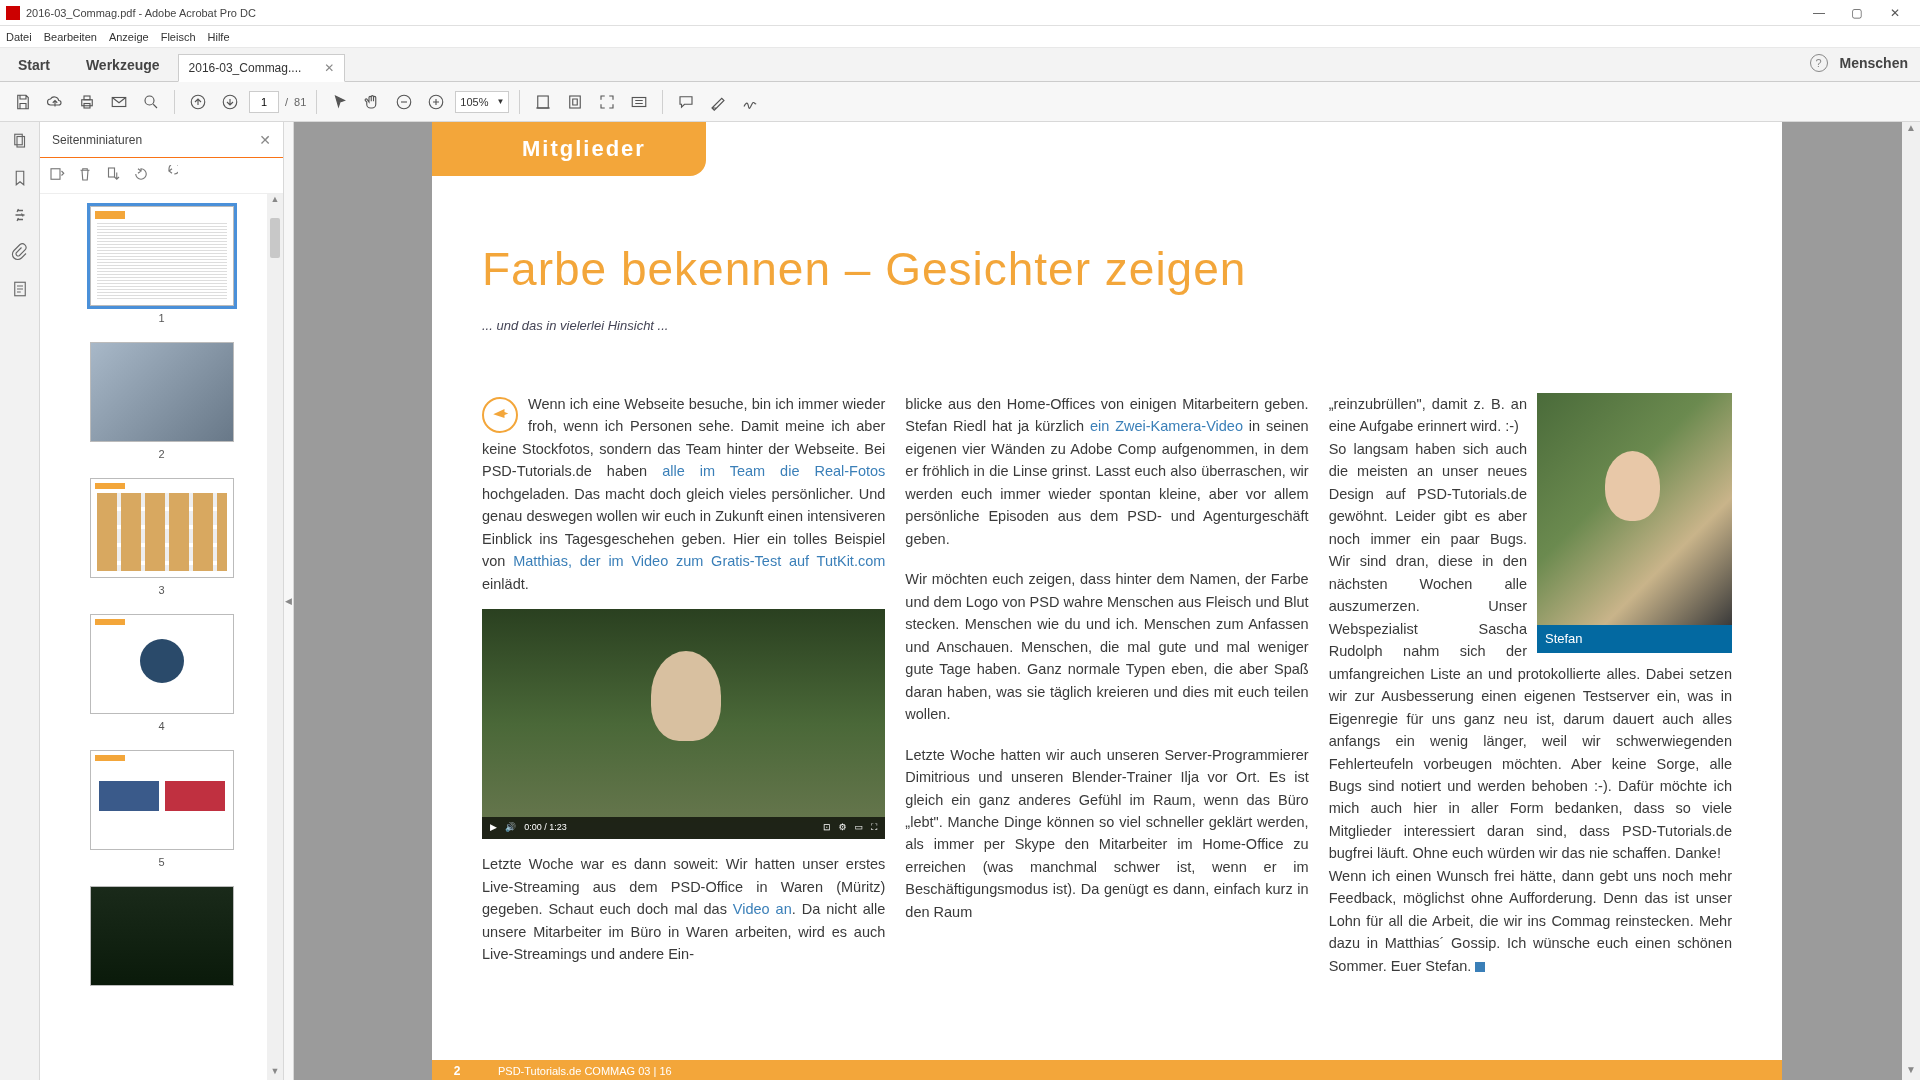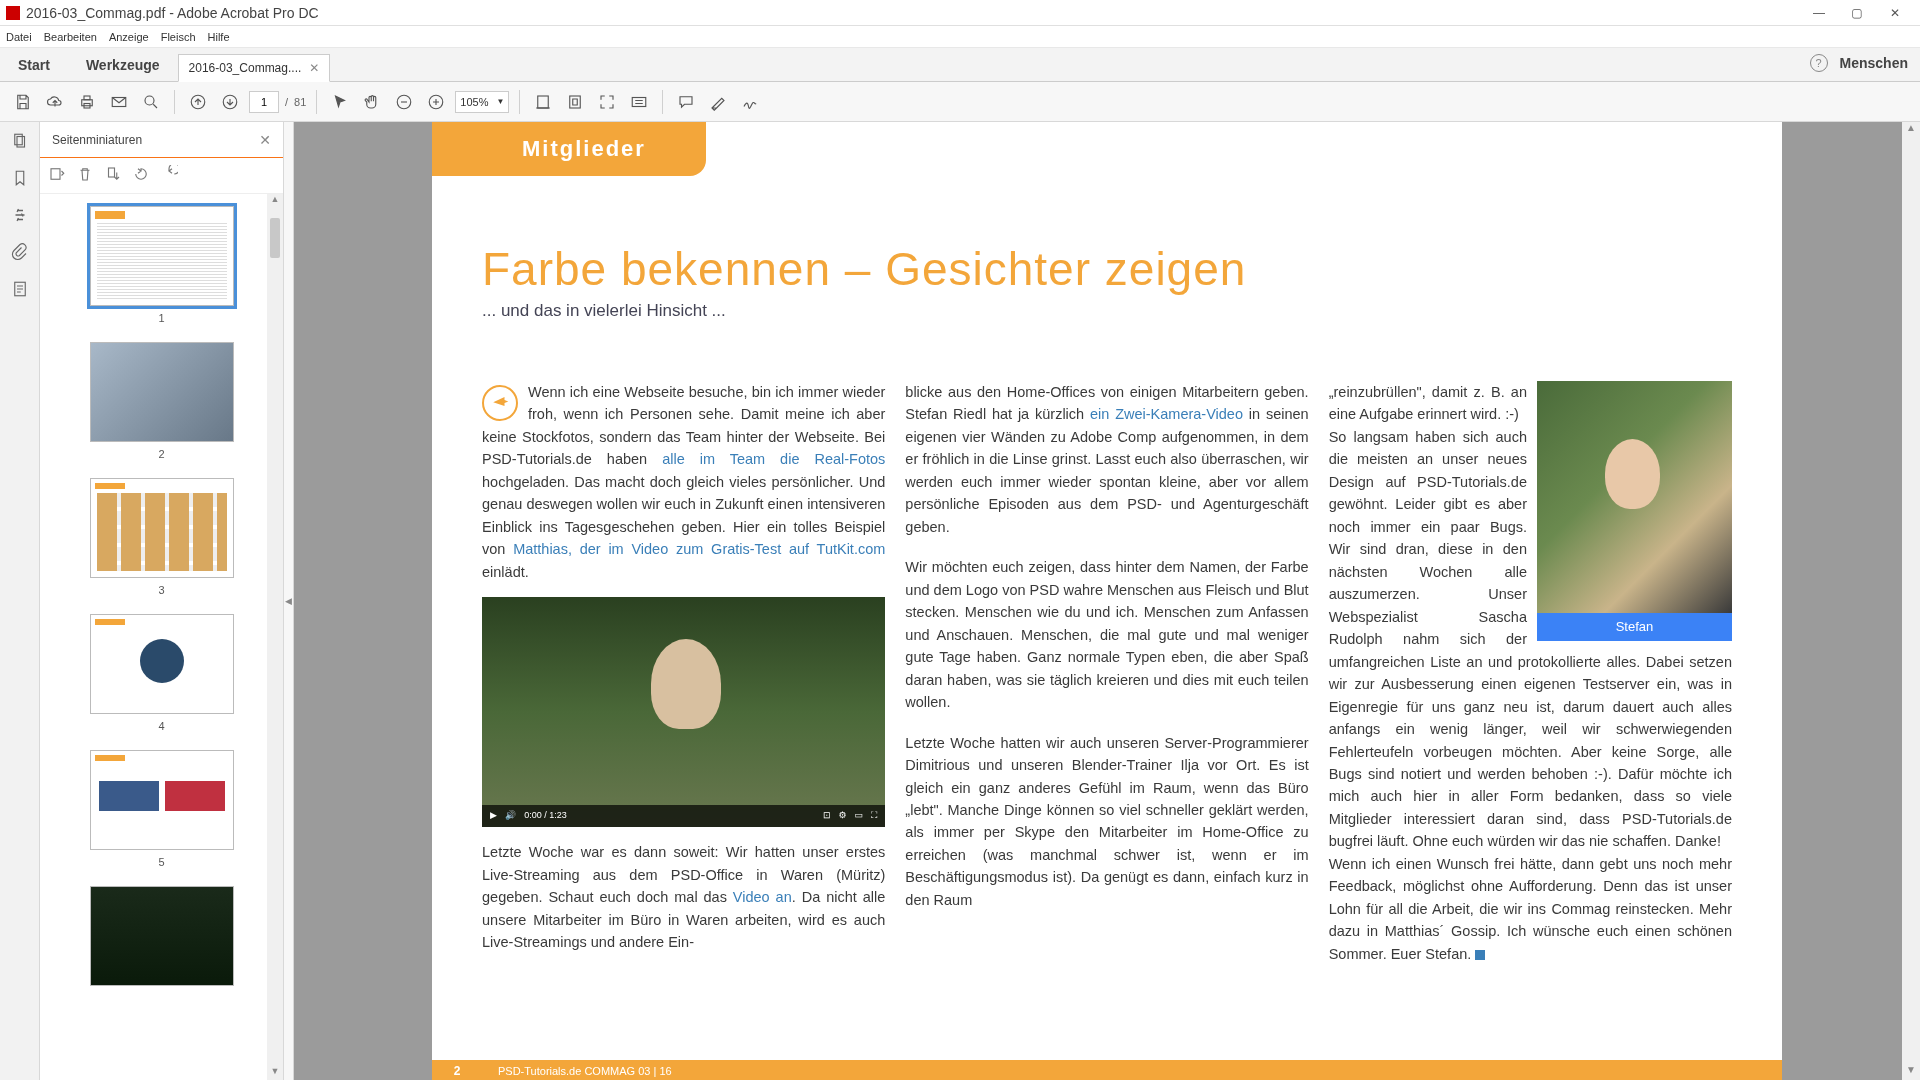--- a/index.html
+++ b/index.html
@@ -1,26 +1,26 @@
 <!DOCTYPE html>
 <html><head>
 <meta charset="utf-8">
 <style>
 *{box-sizing:border-box;margin:0;padding:0;font-family:"Segoe UI",Arial,sans-serif}
 body{background:#fff;width:1920px;height:1080px;overflow:hidden;font-size:13px;color:#333}
 .titlebar{height:26px;background:#fff;display:flex;align-items:center;padding:0 6px;border-bottom:1px solid #e0e0e0}
 .titlebar .app-icon{width:14px;height:14px;background:#c00;margin-right:6px}
-.titlebar .title{font-size:14px;color:#444;flex:1}
+.titlebar .title{font-size:11px;color:#444;flex:1}
 .titlebar .winbtn{width:38px;height:22px;text-align:center;line-height:22px;font-size:12px;color:#555}
 .menubar{height:22px;display:flex;align-items:center;padding:0 6px;gap:12px;border-bottom:1px solid #e8e8e8}
 .menubar span{font-size:11px;color:#333}
 .tabbar{height:34px;background:#f3f3f3;display:flex;align-items:flex-end;border-bottom:1px solid #ccc;position:relative}
 .mtab{padding:8px 18px;font-size:14px;color:#444;cursor:pointer}
 .mtab.bold{font-weight:600}
-.doctab{background:#fff;border:1px solid #ccc;border-bottom:1px solid #fff;margin-bottom:-1px;padding:6px 10px;font-size:12px;display:flex;align-items:center;gap:8px}
+.doctab{background:#fff;border:1px solid #ccc;border-bottom:1px solid #fff;margin-bottom:-1px;padding:6px 10px;font-size:12px;display:flex;align-items:center;gap:23px}
 .doctab .x{color:#888;font-size:12px}
 .tabbar .right{position:absolute;right:12px;top:6px;display:flex;align-items:center;gap:12px}
 .help-ic{width:18px;height:18px;border:1.5px solid #888;border-radius:50%;text-align:center;line-height:16px;font-size:11px;color:#888}
 .signin{font-size:14px;color:#444;font-weight:600}
 .toolbar{height:40px;background:#f7f7f7;border-bottom:1px solid #d8d8d8;display:flex;align-items:center;padding:0 10px;gap:6px}
 .tb-ic{width:26px;height:26px;display:flex;align-items:center;justify-content:center;color:#555}
 .tb-ic svg{width:18px;height:18px;stroke:#555;fill:none;stroke-width:1.5}
 .tb-sep{width:1px;height:24px;background:#d0d0d0;margin:0 4px}
 .pagebox{width:30px;height:22px;border:1px solid #ccc;text-align:center;font-size:11px;background:#fff}
 .zoombox{width:54px;height:22px;border:1px solid #ccc;font-size:11px;display:flex;align-items:center;padding:0 4px;background:#fff;justify-content:space-between}
@@ -42,30 +42,30 @@
 .thumb-page{width:144px;height:100px;border:1px solid #bbb;background:#fff;position:relative;overflow:hidden}
 .thumb-page.sel{outline:3px solid #4a90d9}
 .thumb-num{font-size:11px;color:#555;margin-top:6px}
 .collapse{width:10px;background:#f7f7f7;border-right:1px solid #d8d8d8;display:flex;align-items:center;justify-content:center;font-size:9px;color:#888}
 .docview{flex:1;background:#9b9b9b;position:relative;display:flex;justify-content:center;overflow:hidden}
 .docscroll{position:absolute;right:0;top:0;width:18px;height:100%;background:#f0f0f0}
 .docscroll .arr{position:absolute;left:0;right:0;height:16px;text-align:center;font-size:10px;color:#888}
 .page{width:1350px;background:#fff;margin-top:0;position:relative;padding:80px 50px 40px 50px;height:960px}
 .editorial-tab{position:absolute;top:0;left:0;background:#f3a63a;color:#fff;padding:14px 60px 14px 90px;font-size:22px;font-weight:600;letter-spacing:2px;border-bottom-right-radius:16px}
 .headline{font-family:"Segoe UI Light",sans-serif;font-size:46px;font-weight:400;color:#f3a63a;margin-top:40px;letter-spacing:1px}
-.subhead{color:#445;font-size:17px;margin-top:5px}
+.subhead{font-style:italic;color:#445;font-size:13px;margin-top:22px}
 .cols{display:flex;gap:20px;margin-top:60px}
 .col{flex:1;font-size:14.5px;line-height:1.55;color:#3a3a3a;text-align:justify}
 .col a,.lk{color:#3a7fb8;text-decoration:none}
 .dropcap{float:left;width:36px;height:36px;border:2px solid #f3a63a;border-radius:50%;margin:4px 10px 0 0;display:flex;align-items:center;justify-content:center}
 .dropcap svg{width:18px;height:18px;fill:#f3a63a}
 .stefan{width:195px;float:right;margin-left:10px}
 .stefan-img{width:195px;height:232px;background:linear-gradient(135deg,#4a6b3a 0%,#6b8a4f 40%,#c9b48a 70%,#3a3a3a 100%);position:relative}
 .stefan-img::after{content:'';position:absolute;left:35%;top:25%;width:55px;height:70px;background:#e8c8a8;border-radius:50% 50% 45% 45%}
-.stefan-cap{background:#3b82f6;color:#fff;text-align:center;padding:4px 0;font-size:13px}
+.stefan-cap{background:#0369a1;color:#fff;text-align:left;padding:4px 8px;font-size:13px}
 .vid{width:100%;height:230px;background:linear-gradient(180deg,#2a4020 0%,#4a6838 50%,#6a7850 100%);margin:14px 0;position:relative}
 .vid::after{content:'';position:absolute;left:42%;top:18%;width:70px;height:90px;background:#d8c0a0;border-radius:50% 50% 40% 40%}
 .vidbar{position:absolute;bottom:0;left:0;right:0;height:22px;background:rgba(0,0,0,.7);display:flex;align-items:center;padding:0 8px;gap:8px;font-size:9px;color:#fff}
 .footer{position:absolute;bottom:0;left:0;right:0;height:22px;display:flex}
 .footer .pnum{width:50px;background:#f3a63a;color:#fff;text-align:center;line-height:22px;font-size:12px;font-weight:600}
 .footer .ftxt{flex:1;background:#f3a63a;color:#fff;padding-left:16px;line-height:22px;font-size:11px}
 .endmark{display:inline-block;width:10px;height:10px;background:#3a7fb8;vertical-align:middle;margin-left:4px}
 
 .tp1{background:#fff}.tp1::before{content:'';position:absolute;top:4px;left:4px;width:30px;height:8px;background:#f3a63a}
 .tp1::after{content:'';position:absolute;top:16px;left:6px;right:6px;bottom:6px;background:repeating-linear-gradient(#ddd 0 1px,transparent 1px 3px)}

